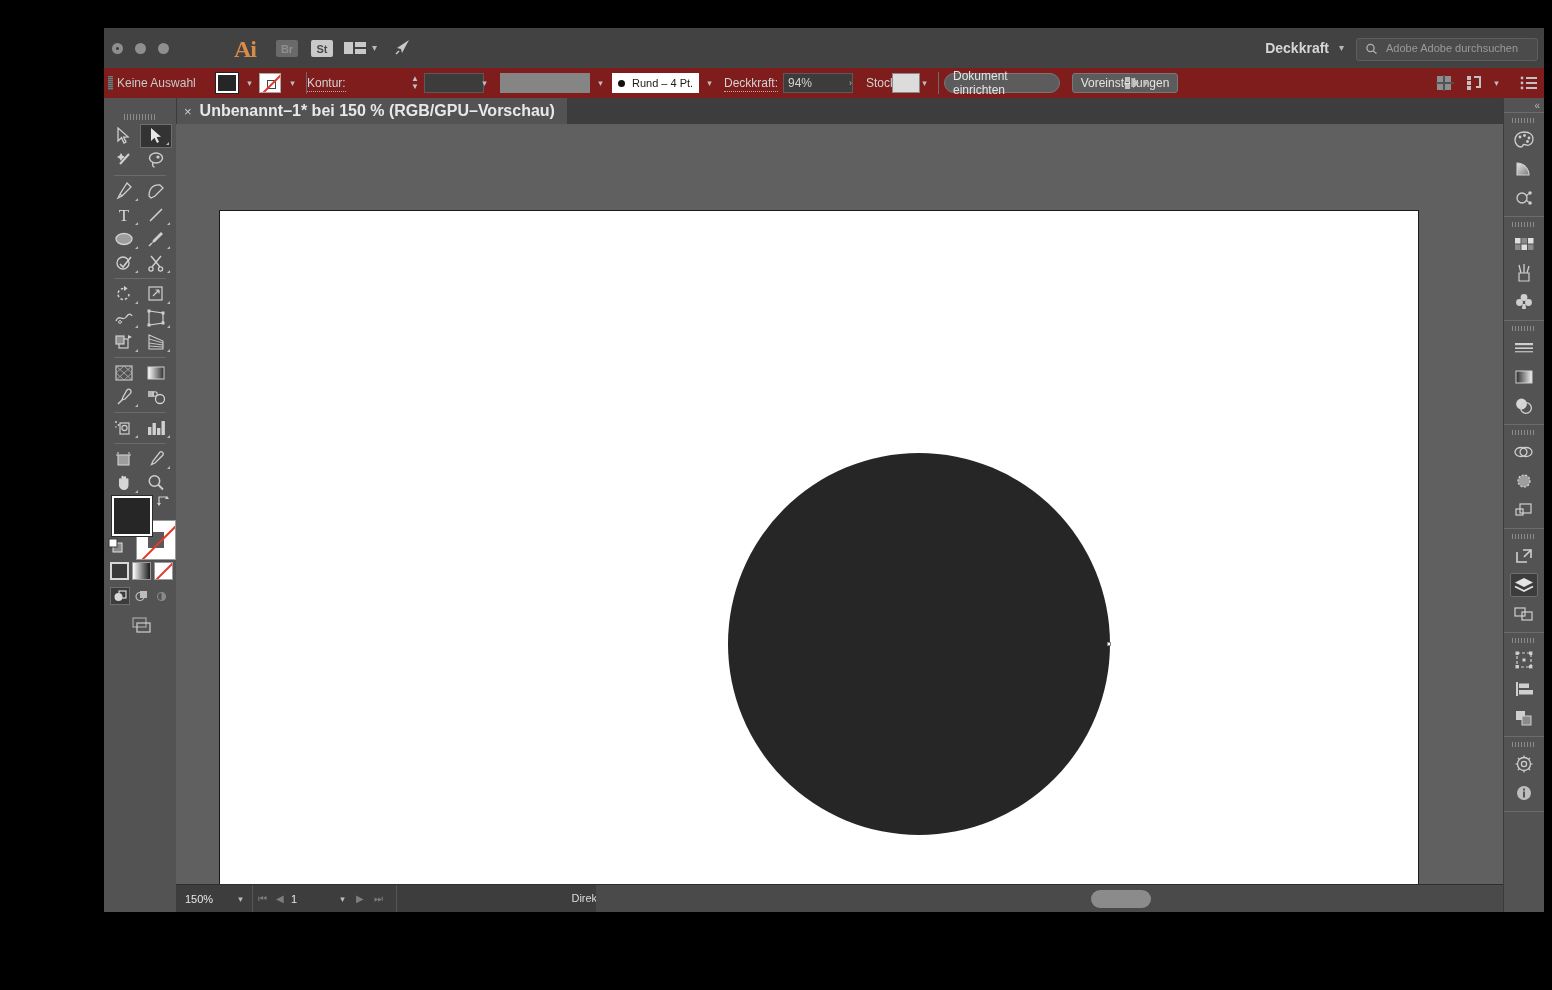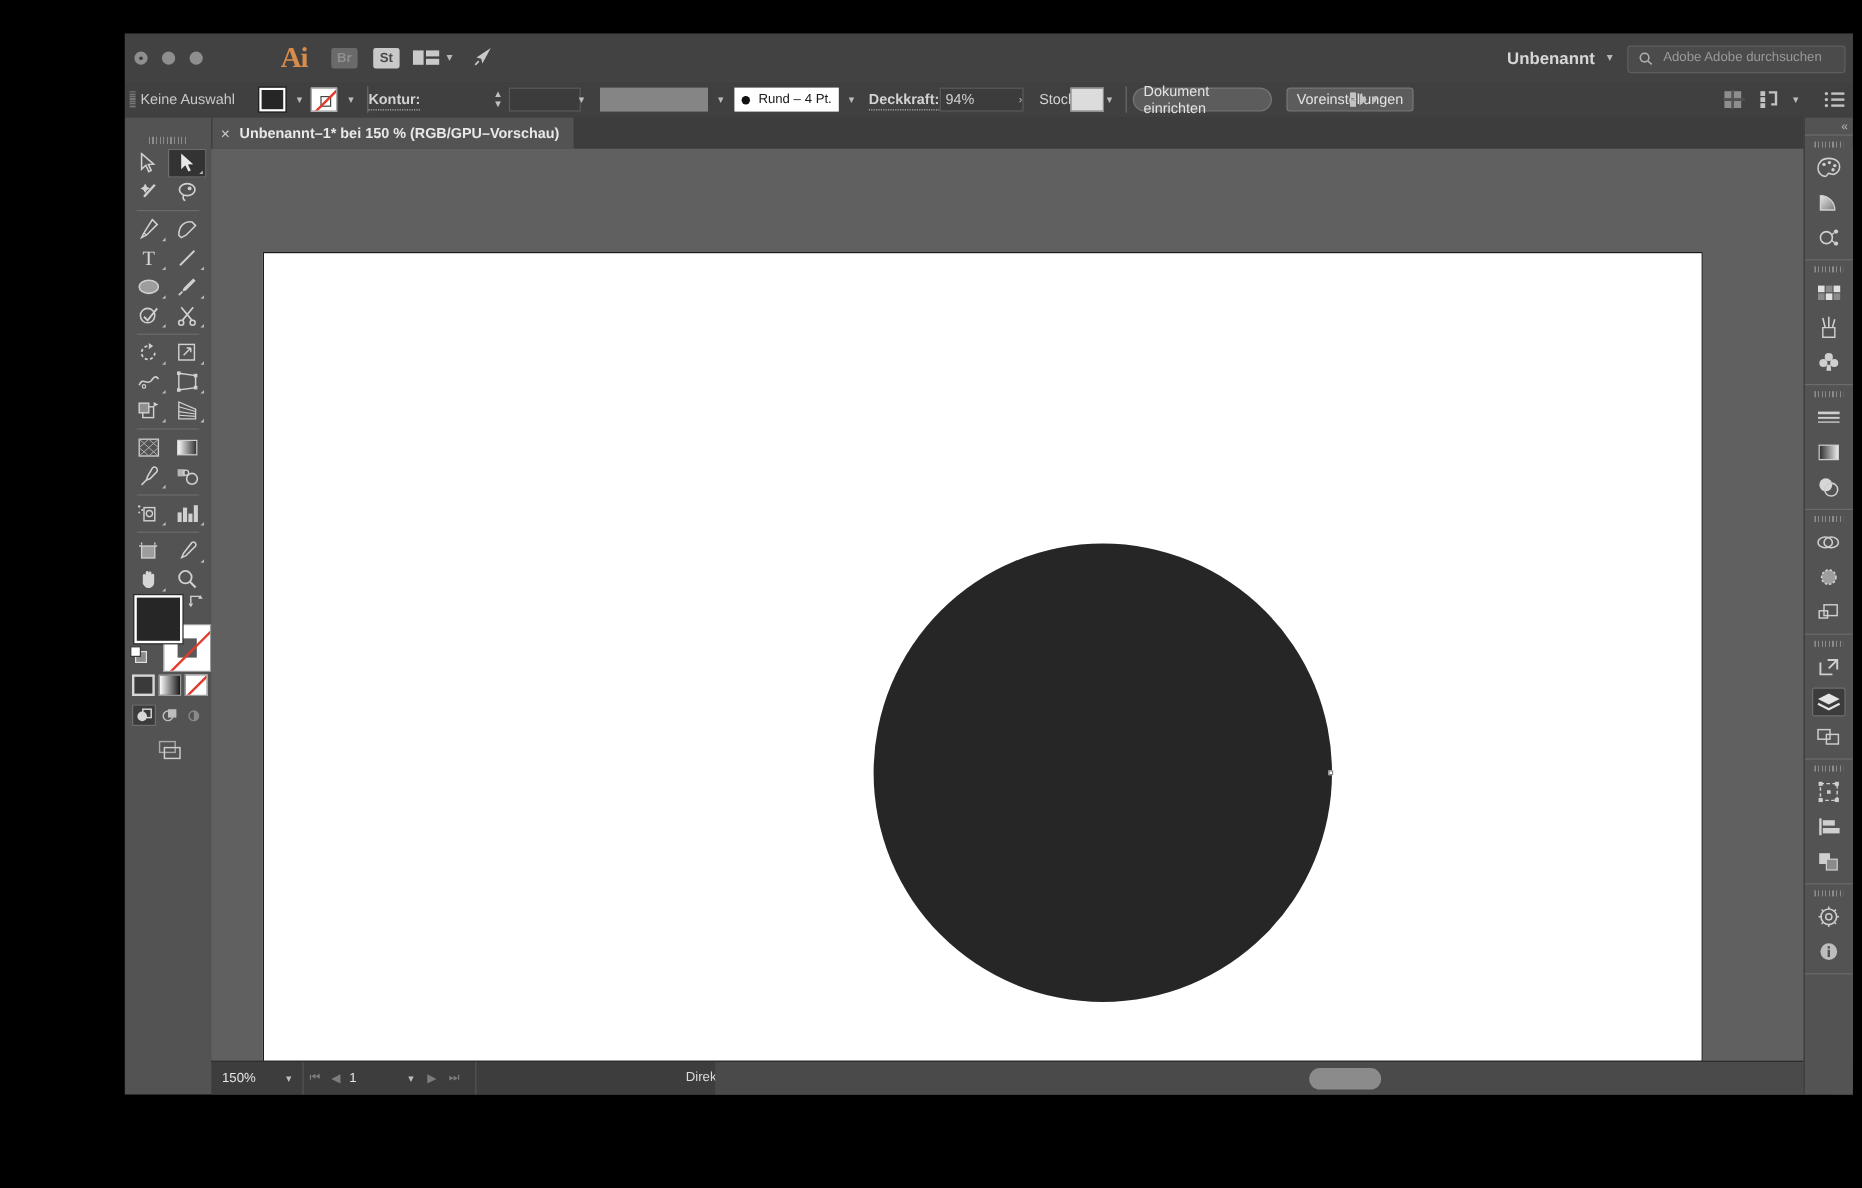--- a/index.html
+++ b/index.html
@@ -19,47 +19,47 @@
   .chev{position:absolute;color:#b8b8b8;font-size:10px;}
   .rocket{position:absolute;left:289px;top:11px;width:18px;height:18px;}
 
   .ws-name{position:absolute;right:215px;top:12px;color:#d6d6d6;font-size:14px;font-weight:bold;}
   .ws-chev{position:absolute;right:200px;top:14px;}
   .searchbox{position:absolute;right:6px;top:10px;width:180px;height:21px;background:#4b4b4b;border:1px solid #5e5e5e;border-radius:3px;}
   .searchbox .ph{position:absolute;left:29px;top:3px;color:#9a9a9a;font-size:11px;}
   .mag{position:absolute;left:8px;top:4px;width:13px;height:13px;}
 
   
-  .ctrlbar{position:absolute;left:0;top:40px;width:1440px;height:30px;background:#404040;border-bottom:1px solid #3b3b3b;}
+  .ctrlbar{position:absolute;left:0;top:40px;width:1440px;height:30px;background:#7f1d1d;border-bottom:1px solid #3b3b3b;}
   .grip{position:absolute;left:4px;top:8px;width:5px;height:14px;
         background:repeating-linear-gradient(to bottom,#777 0 1px,#535353 1px 2px);}
   .noselect{position:absolute;left:13px;top:8px;color:#c8c8c8;font-size:12px;}
   .swatch{position:absolute;width:22px;height:20px;border:1px solid #a8a8a8;background:#fff;box-sizing:border-box;}
   .sw-fill{left:112px;top:5px;background:#262626;border:2px solid #fff;outline:1px solid #222;}
   .sw-stroke{left:155px;top:5px;background:#fff;}
   .nonebar{position:absolute;left:0;top:0;width:100%;height:100%;overflow:hidden;}
   .nonebar:after{content:"";position:absolute;left:-3px;top:9px;width:30px;height:2px;background:#e23b2e;transform:rotate(-45deg);}
   .inner-sq{position:absolute;left:7px;top:6px;width:7px;height:7px;border:1px solid #444;background:#fff;}
   .dd{position:absolute;width:17px;height:20px;display:flex;align-items:center;justify-content:center;color:#bdbdbd;font-size:9px;}
   .lbl{position:absolute;color:#d2d2d2;font-size:12px;}
-  .dotted{border-bottom:1px dotted #b0b0b0;padding-bottom:1px;font-weight:bold;}
+  .dotted{border-bottom:1px dotted #b0b0b0;padding-bottom:1px;}
   .field{position:absolute;background:#3c3c3c;border:1px solid #5a5a5a;box-sizing:border-box;height:20px;}
   .field.light{background:#858585;border:none;}
   .stepper{position:absolute;left:304px;top:5px;width:14px;height:20px;color:#c2c2c2;font-size:8px;display:flex;flex-direction:column;align-items:center;justify-content:center;line-height:8px;}
   .profbox{position:absolute;left:508px;top:5px;width:87px;height:20px;background:#fff;color:#1a1a1a;font-size:11px;display:flex;align-items:center;}
   .profbox .pdot{width:7px;height:7px;border-radius:50%;background:#111;margin:0 7px 0 6px;}
   .btn{position:absolute;height:20px;background:#5c5c5c;border:1px solid #777;border-radius:3px;color:#e4e4e4;font-size:12px;display:flex;align-items:center;justify-content:center;padding:0 8px;box-sizing:border-box;}
   .vsep{position:absolute;width:1px;background:#6a6a6a;}
   .rt-ic{position:absolute;top:7px;}
 
   
   .tabbar{position:absolute;left:72px;top:70px;width:1368px;height:26px;background:#3d3d3d;}
   .doctab{position:absolute;left:0;top:0;height:26px;background:#535353;display:flex;align-items:center;padding:0 12px 0 8px;box-sizing:border-box;}
   .doctab .x{color:#cfcfcf;font-size:13px;margin-right:8px;}
-  .doctab .tt{color:#e8e8e8;font-size:12px;font-weight:bold;}
+  .doctab .tt{color:#e8e8e8;font-size:16px;font-weight:bold;}
   .collapse-l{position:absolute;left:56px;top:96px;width:16px;height:12px;color:#b5b5b5;font-size:10px;}
 
   
   .toolbar{position:absolute;left:0;top:70px;width:72px;height:814px;background:#535353;border-right:1px solid #3b3b3b;}
   .tb-grip{position:absolute;left:20px;top:16px;width:32px;height:6px;
         background:repeating-linear-gradient(to right,#8c8c8c 0 1px,#535353 1px 3px);}
   .tgrid{position:absolute;left:4px;top:26px;width:64px;}
   .trow{display:flex;}
   .tcell{width:32px;height:24px;position:relative;display:flex;align-items:center;justify-content:center;}
   .tcell.sel{background:#333;border:1px solid #6e6e6e;box-sizing:border-box;}
@@ -134,21 +134,21 @@
         </svg>
     </div>
     <div class="chev" style="left:268px;top:14px;">▾</div>
     <div class="rocket">
       <svg width="18" height="18" viewBox="0 0 18 18">
           <path d="M16 1 L4 9 L8 10 L9 14 Z" fill="#c9c9c9"></path>
           <path d="M3 15 L6 12" stroke="#c9c9c9" stroke-width="1.4"></path>
         </svg>
     </div>
 
-    <div class="ws-name">Unbenannt</div>
+    <div class="ws-name">Deckkraft</div>
     <div class="ws-chev chev">▾</div>
 
     <div class="searchbox">
       <div class="mag">
         <svg width="13" height="13" viewBox="0 0 13 13">
             <circle cx="5.5" cy="5" r="3.6" fill="none" stroke="#b0b0b0" stroke-width="1.3"></circle>
             <path d="M8.3 8 L11.5 10.6" stroke="#b0b0b0" stroke-width="1.3"></path>
           </svg>
       </div>
       <div class="ph">Adobe Adobe durchsuchen</div>

